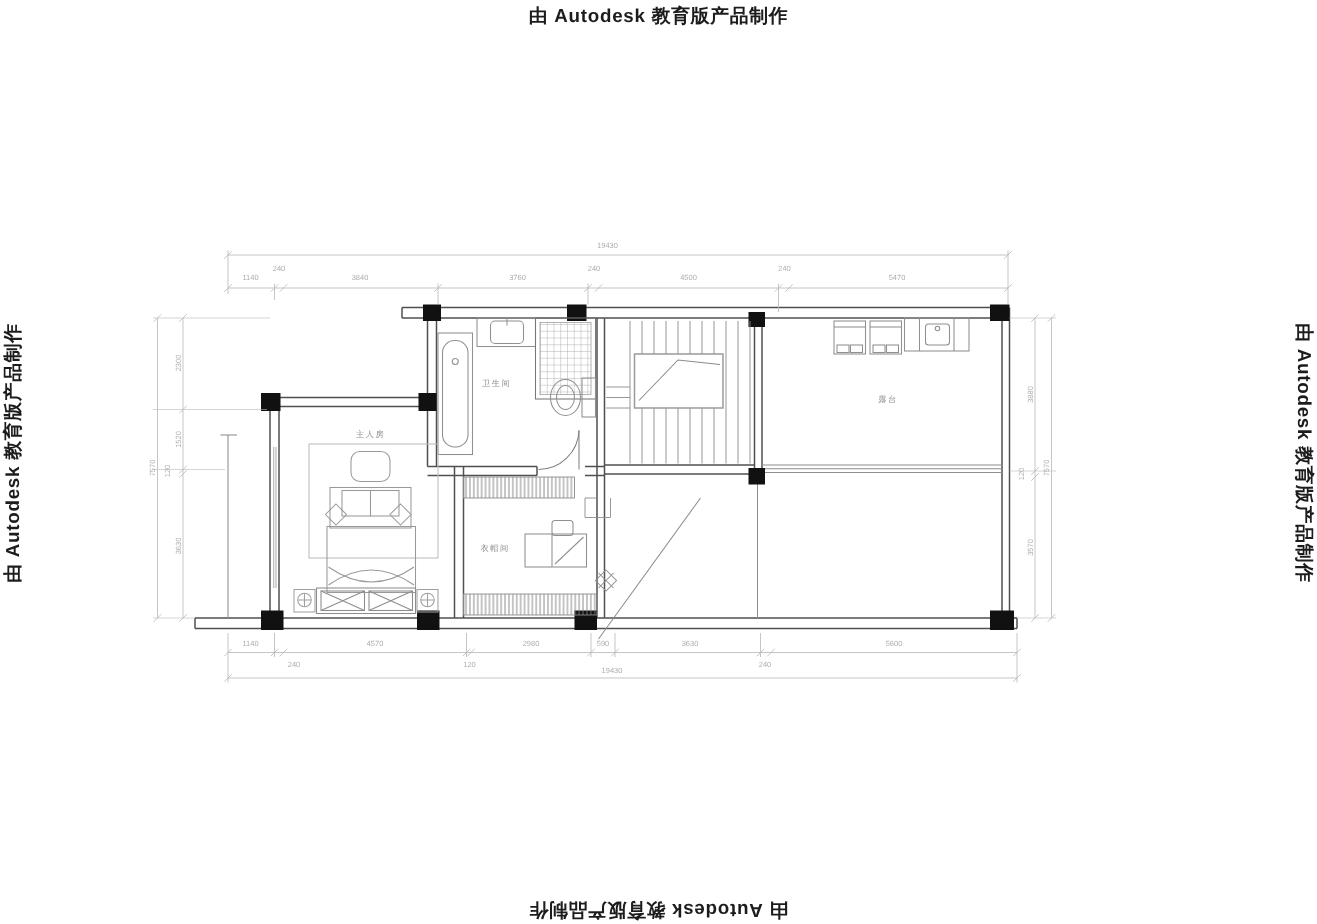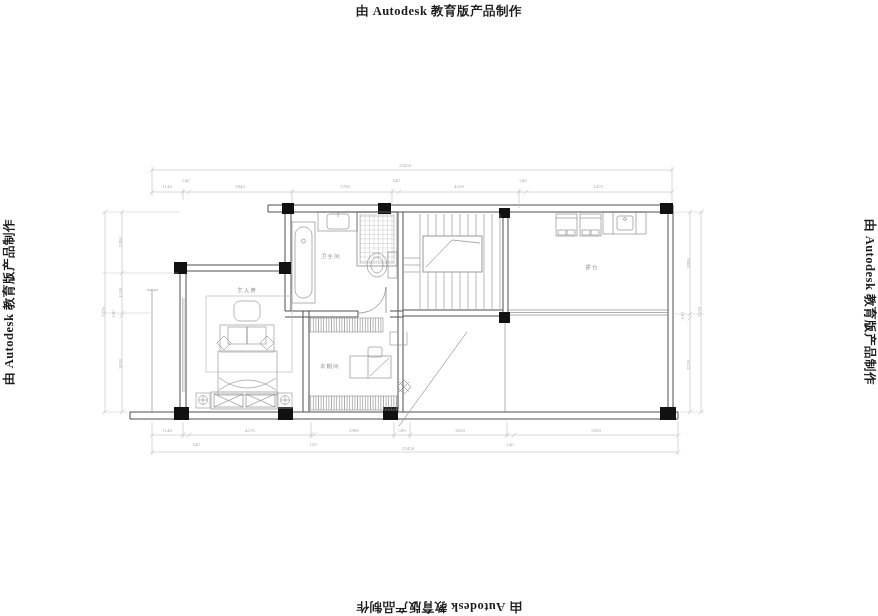--- a/index.html
+++ b/index.html
@@ -1,17 +1,17 @@
 <!DOCTYPE html>
 <html><head>
 <meta charset="utf-8">
 <style>
   html,body{margin:0;padding:0;background:#fff;}
   .canvas{position:relative;width:878px;height:616px;background:#ffffff;overflow:hidden;
-          font-family:Liberation Serif, serif;}
+          font-family:Liberation Sans, sans-serif;}
   svg{position:absolute;left:0;top:0;}
   .wm{position:absolute;color:#1c1c1c;font-size:12.5px;font-weight:600;letter-spacing:.5px;
       white-space:nowrap;transform:translate(-50%,-50%);}
   .wm.rot-l{transform:translate(-50%,-50%) rotate(-90deg);}
   .wm.rot-r{transform:translate(-50%,-50%) rotate(90deg);}
   .wm.rot-b{transform:translate(-50%,-50%) rotate(180deg);}
   .dim{position:absolute;color:#adadad;font-size:5px;line-height:5px;white-space:nowrap;
        transform:translate(-50%,-50%);}
   .dim.v{transform:translate(-50%,-50%) rotate(-90deg);}
   .room{position:absolute;color:#8f8f8f;font-size:5.5px;line-height:6px;white-space:nowrap;

